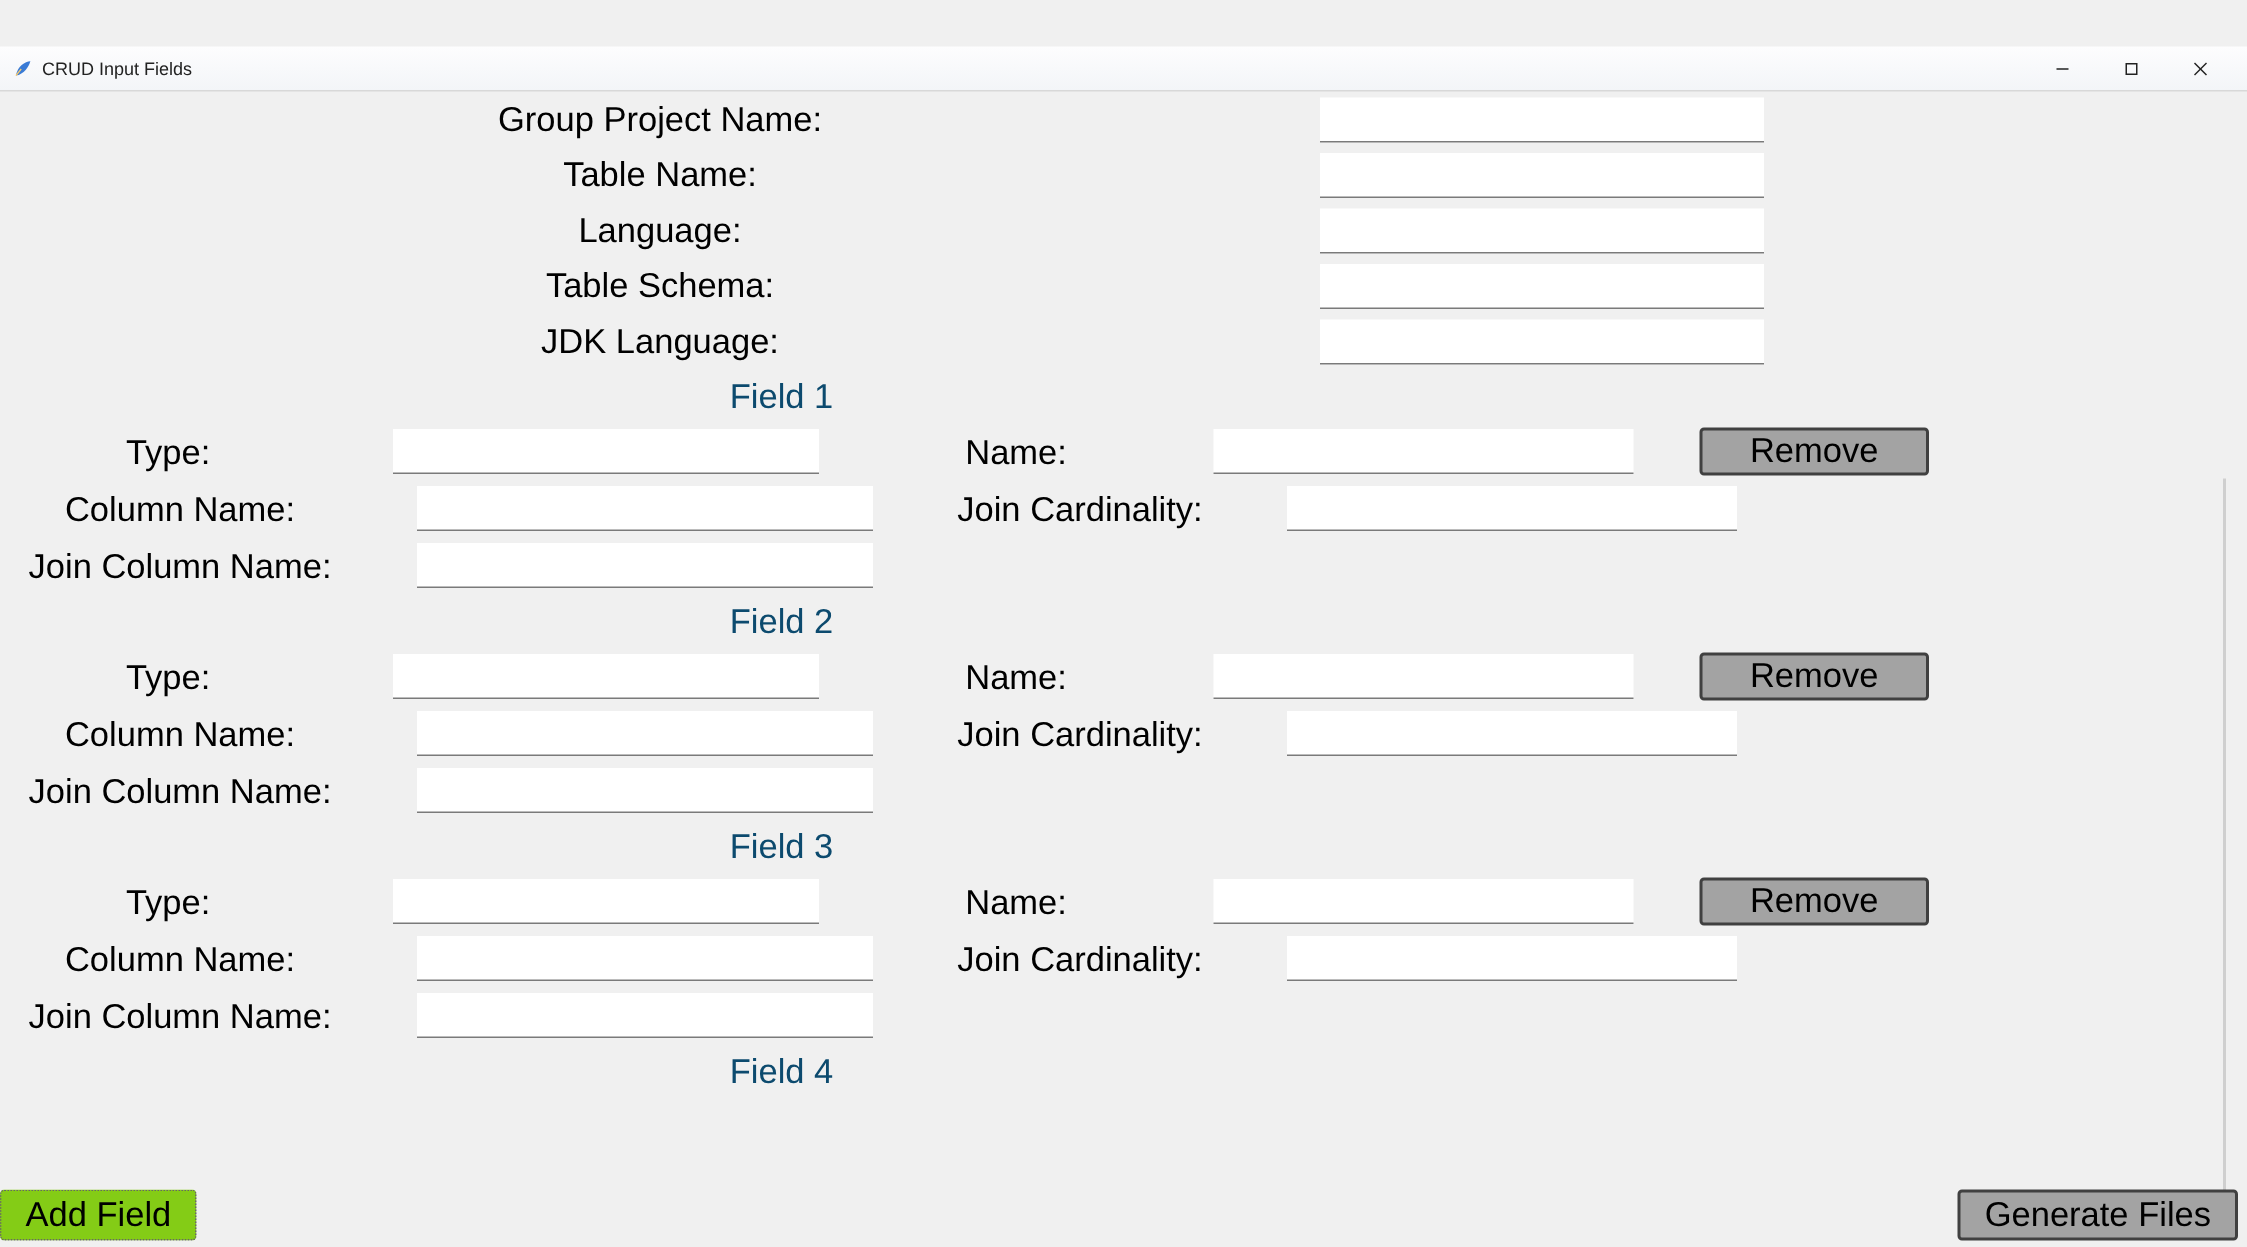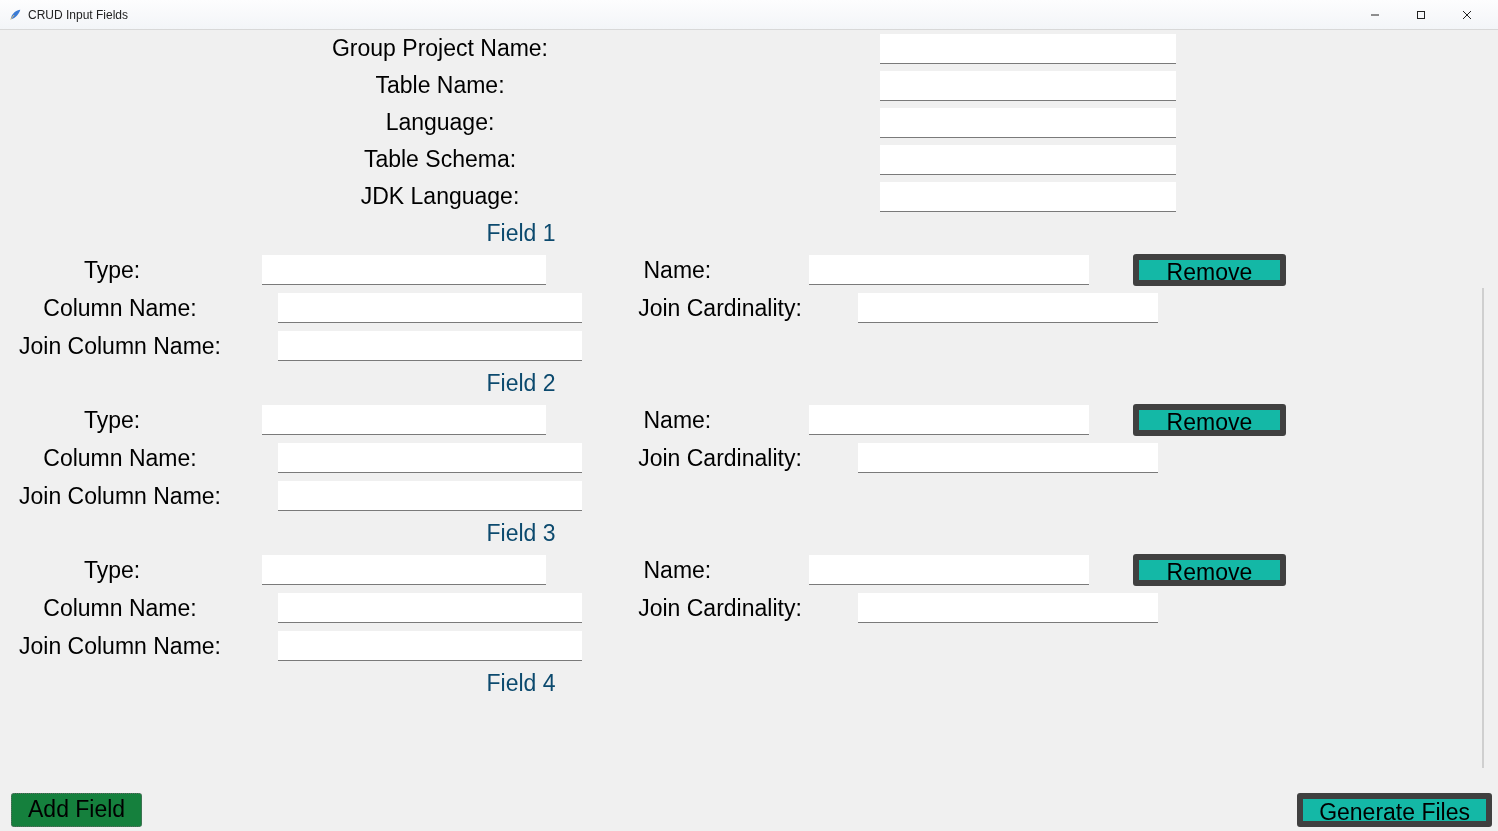--- a/index.html
+++ b/index.html
@@ -14,20 +14,21 @@
     }
     .titlebar {
       height: 30px;
       background: linear-gradient(#fdfdfe,#f3f5f8);
       border-bottom: 1px solid #d8d8d8;
       display: flex;
       align-items: center;
       padding: 0 8px;
       font-size: 12px;
       color: #222;
+      margin-top: 31px;
     }
     .titlebar .feather {
       width: 14px; height: 14px; margin-right: 6px;
       display:inline-block;
     }
     .titlebar .spacer { flex:1; }
     .winbtn {
       width: 46px; height: 30px;
       display:flex; align-items:center; justify-content:center;
       font-size: 14px; color:#222;
@@ -86,39 +87,39 @@
       height:30px;
       background:#fff;
       border: none;
       border-bottom:1px solid #7a7a7a;
       font-size:18px;
       padding:2px 4px;
       outline:none;
     }
     
     button.tk {
-      background:#14b8a6;
-      border:6px solid #404040;
+      background:#a3a3a3;
+      border:2px solid #404040;
       border-radius:3px;
       font-size:23px;
       padding:1px 12px 3px;
       cursor:pointer;
       width:100%;
       height:32px;
       line-height:1;
     }
     
     .bottombar {
       position:absolute;
       left:0; bottom:4px;
       width:100%;
       height:40px;
     }
     .bottombar button.tk { width:auto; height:34px; padding:2px 16px 4px; }
-    .bottombar .add { position:absolute; left:11px; bottom:0; border:1px dotted #666; background:#15803d;}
+    .bottombar .add { position:absolute; left:0; bottom:0; border:1px dotted #666; background:#84cc16;}
     .bottombar .gen { position:absolute; right:6px; bottom:0; }
     
     .scrolltrack {
       position:absolute;
       right:14px;
       top:258px;
       width:2px;
       height:480px;
       background:#cfcfcf;
     }

